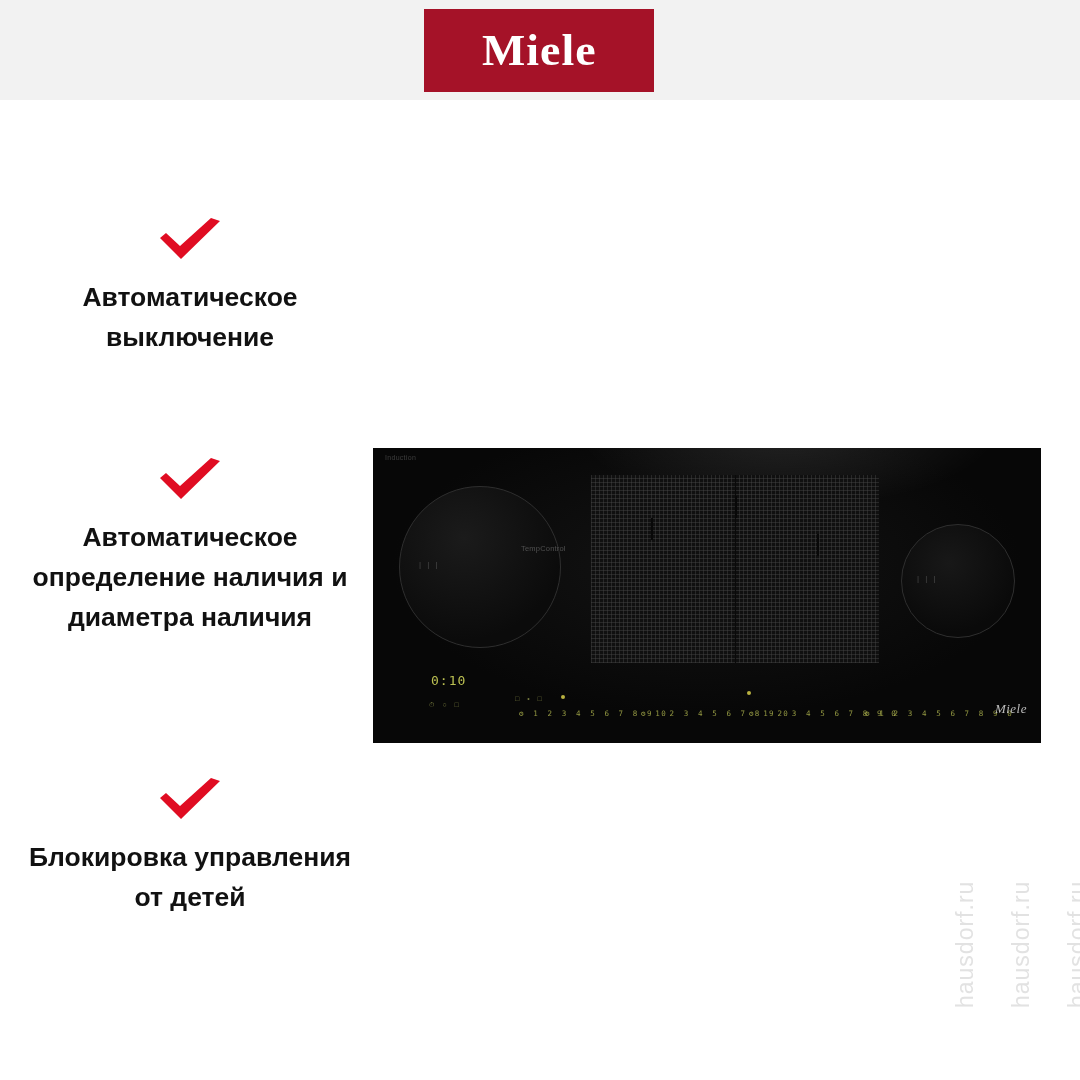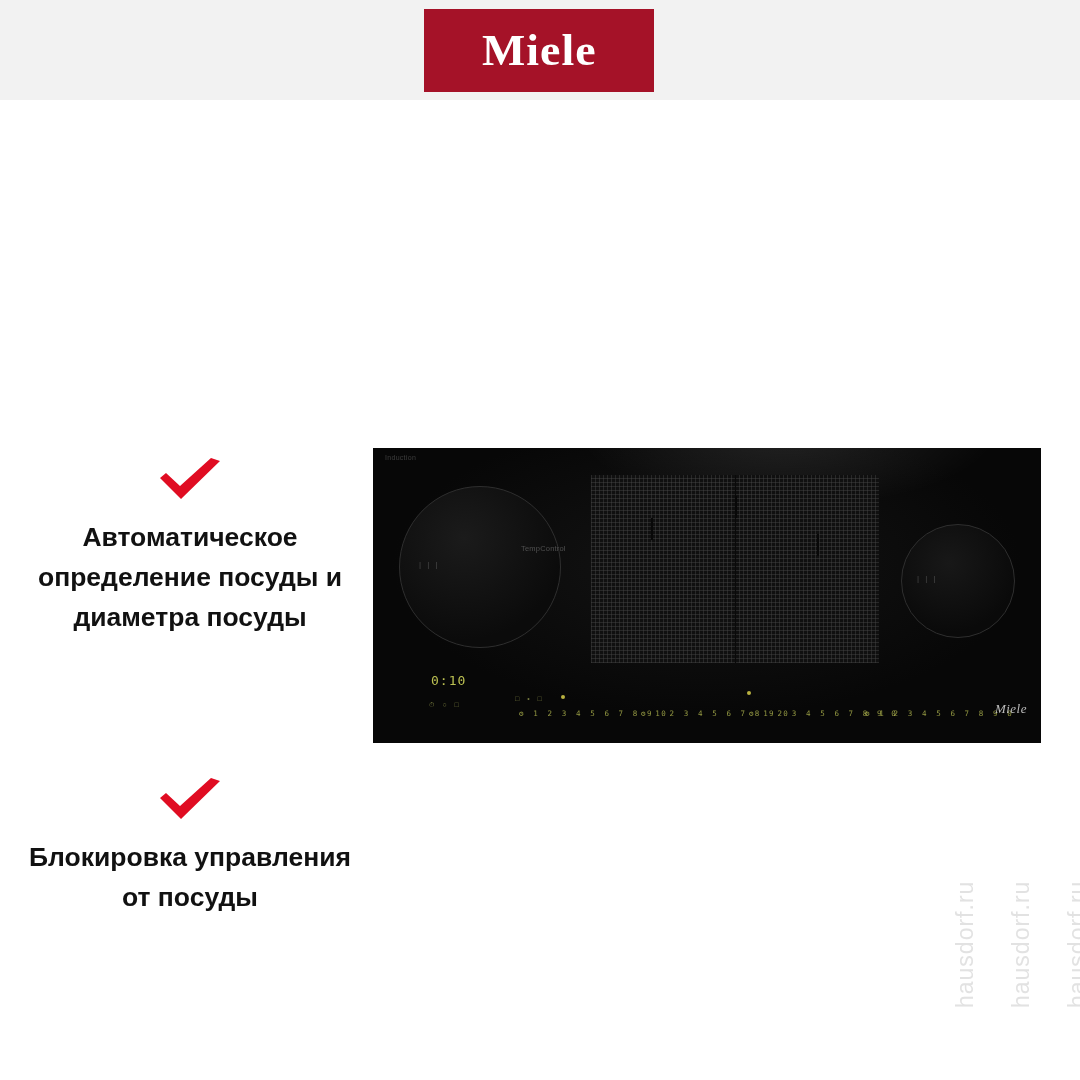--- a/index.html
+++ b/index.html
@@ -230,33 +230,39 @@
 <body>
 
 <div class="topbar">
   <div class="brand-box">
     <span class="brand-text">Miele</span>
   </div>
 </div>
 
 <div class="features">
 
+  <div class="feature feature-1">
+    <svg class="check" viewBox="0 0 68 46">
+      <path d="M4 20 L25 41 L64 3 L55 0 L24 28 L10 15 Z" fill="#e00c22"></path>
+    </svg>
+    <div class="feature-label">Автоматическое выключение</div>
+  </div>
 
   <div class="feature feature-2">
     <svg class="check" viewBox="0 0 68 46">
       <path d="M4 20 L25 41 L64 3 L55 0 L24 28 L10 15 Z" fill="#e00c22"></path>
     </svg>
-    <div class="feature-label">Автоматическое определение посуды и диаметра посуды</div>
+    <div class="feature-label">Автоматическое определение наличия и диаметра наличия</div>
   </div>
 
   <div class="feature feature-3">
     <svg class="check" viewBox="0 0 68 46">
       <path d="M4 20 L25 41 L64 3 L55 0 L24 28 L10 15 Z" fill="#e00c22"></path>
     </svg>
-    <div class="feature-label">Блокировка управления от посуды</div>
+    <div class="feature-label">Блокировка управления от детей</div>
   </div>
 
 </div>
 
 <div class="hob">
   <div class="hob-glass"></div>
 
   <div class="induction-mark">Induction</div>
 
   <div class="ring ring-left"></div>

